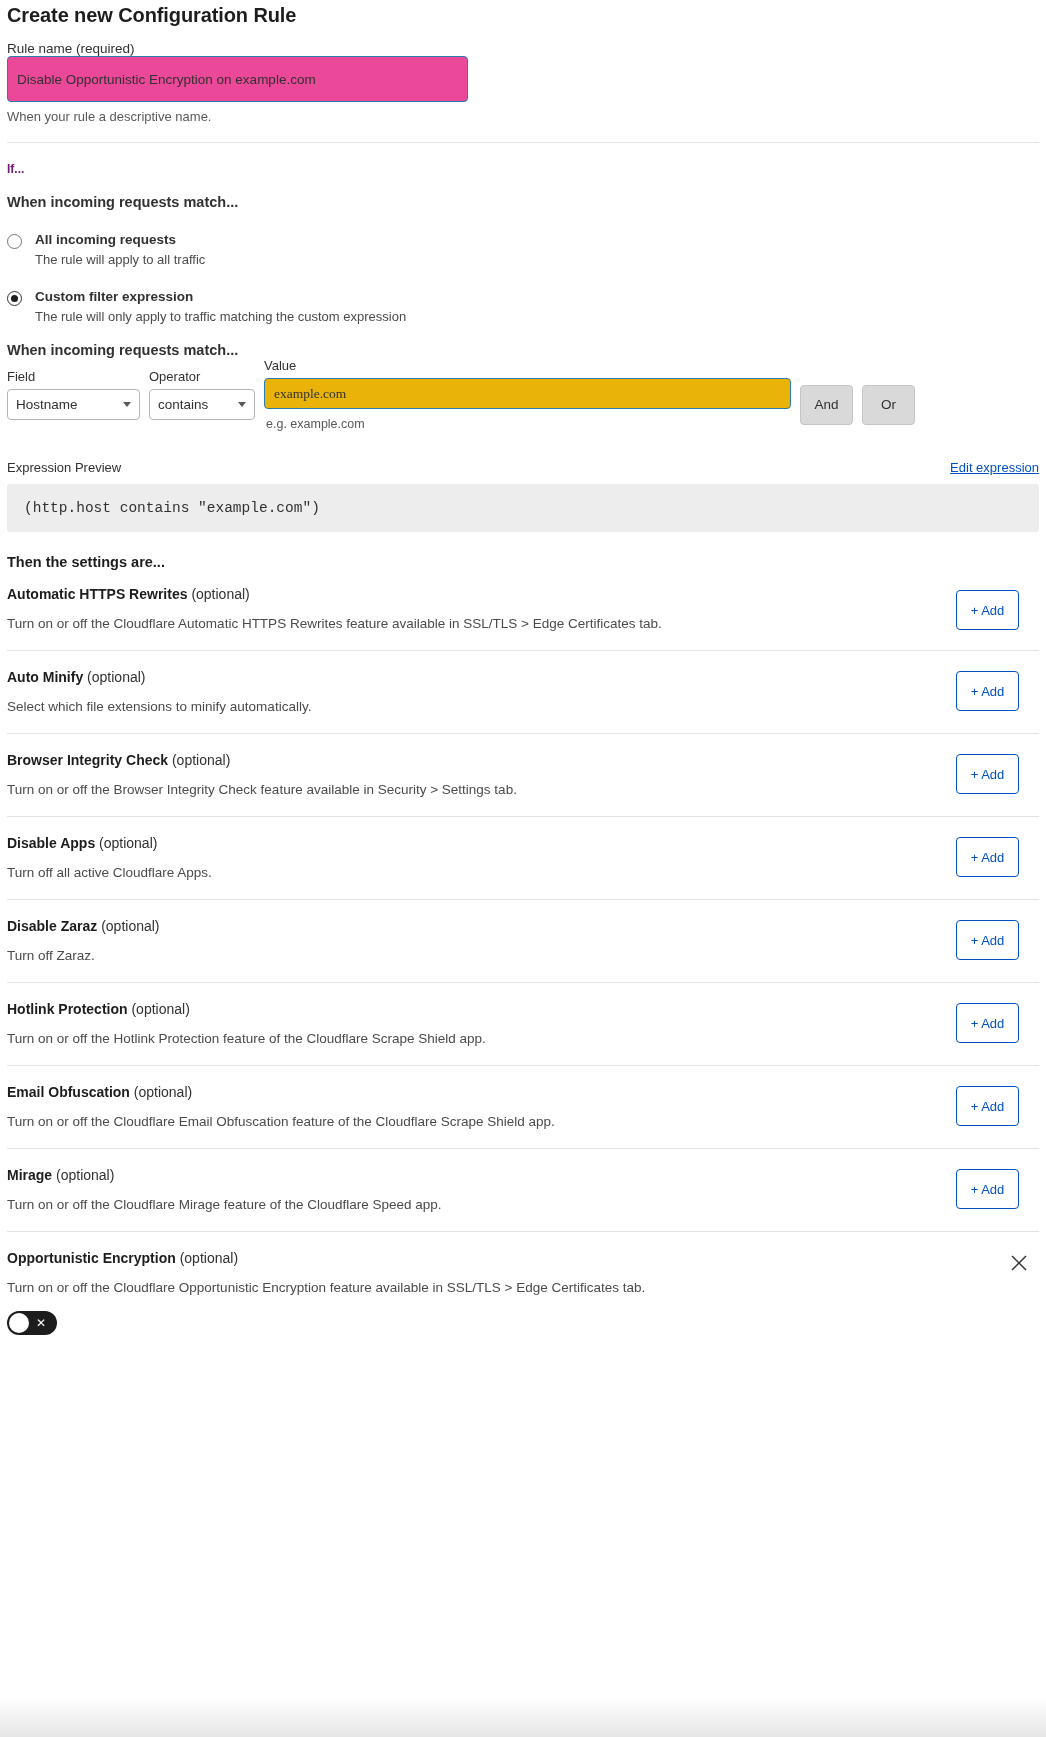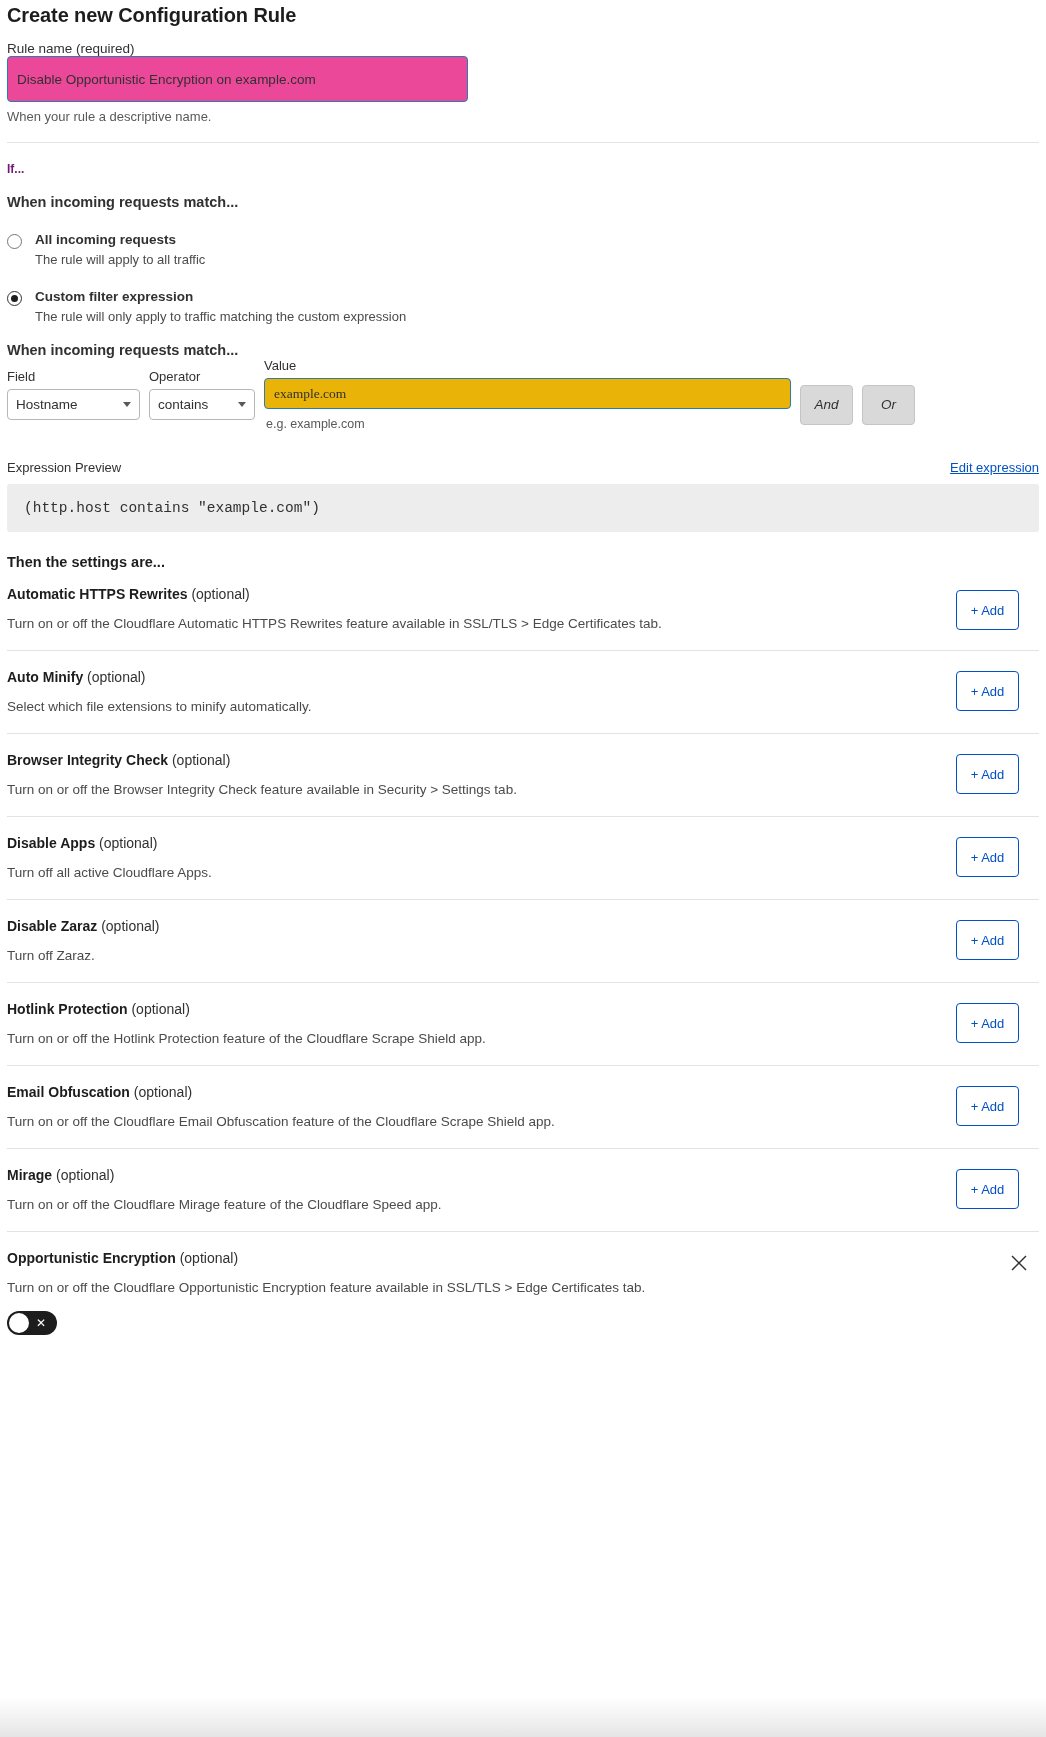--- a/index.html
+++ b/index.html
@@ -163,21 +163,20 @@
     height: 40px;
     min-width: 53px;
     padding: 0 13px;
     background: #d9d9d9;
     border: 1px solid #c5c5c5;
     border-radius: 4px;
     font-size: 13.5px;
     color: #313131;
     font-family: "Liberation Sans", sans-serif;
     cursor: pointer;
-    font-style: italic;
   }
   .preview-head {
     display: flex;
     align-items: baseline;
     justify-content: space-between;
     margin-top: 29px;
   }
   .preview-label {
     font-size: 13px;
     color: #313131;

